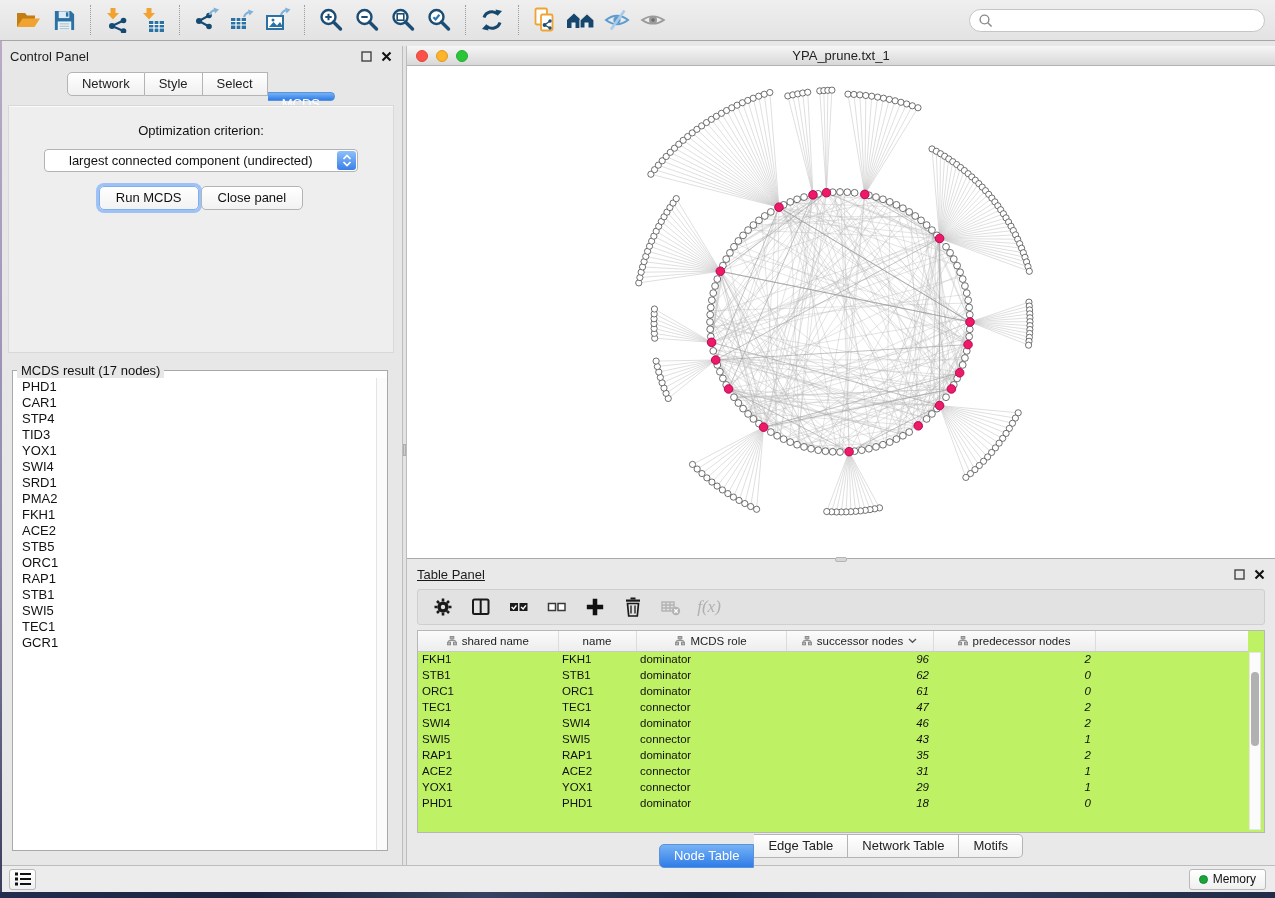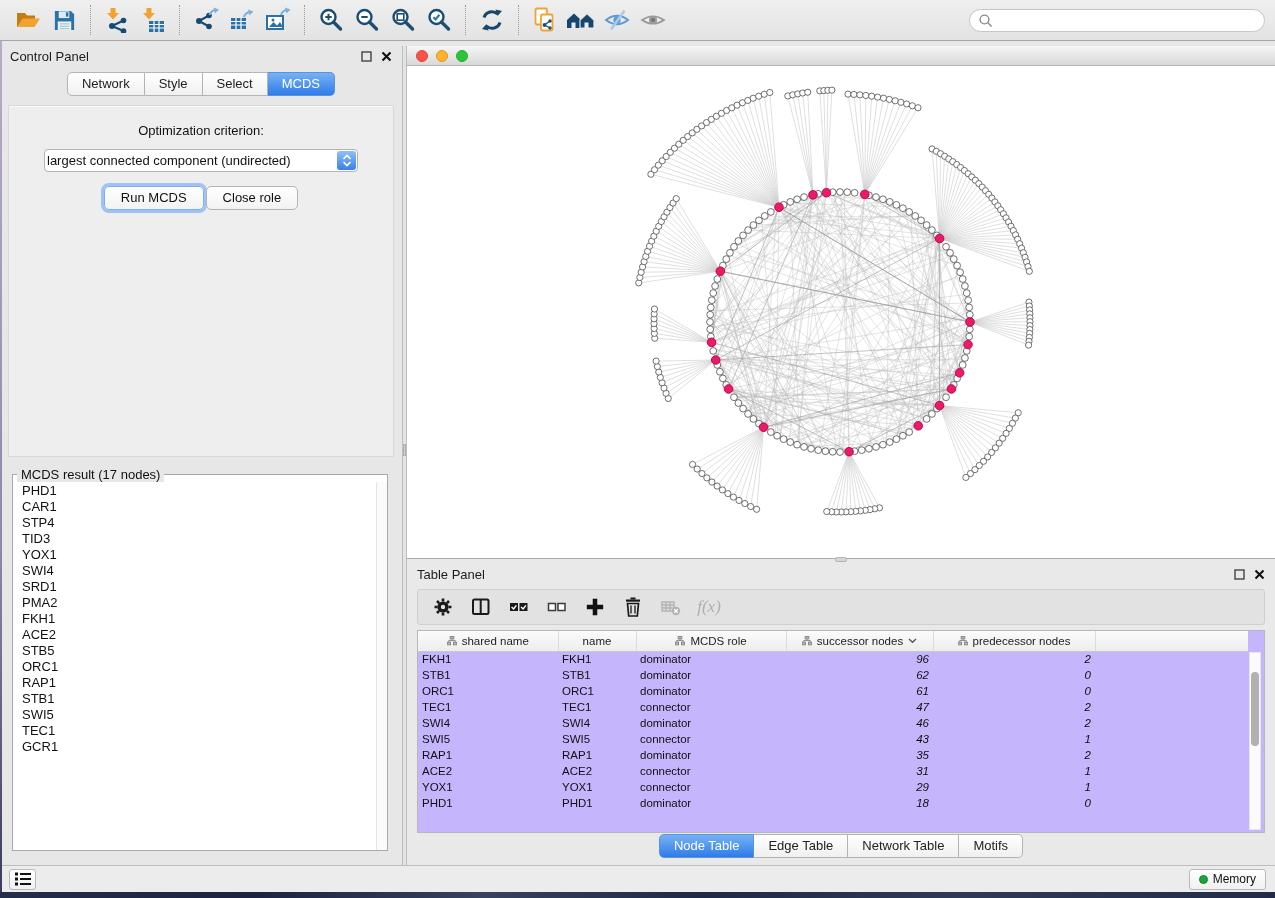--- a/index.html
+++ b/index.html
@@ -21,24 +21,24 @@
   
   .control-panel { width:402px; flex:none; display:flex; flex-direction:column; }
   .panel-head { height:20px; display:flex; align-items:center; padding:0 10px; }
   .panel-title { font-size:13px; color:#1d1d1d; }
   .panel-head .spacer { flex:1; }
   .mini-btn { margin-left:9px; display:flex; align-items:center; }
   .seg-tabs { display:flex; justify-content:center; margin-top:6px; height:24px; }
   .seg-tab { font-size:13px; padding:3px 14px 4px; background:linear-gradient(#ffffff,#f0f0f0); border:1px solid #b4b4b4; border-left:none; color:#222; cursor:default; }
   .seg-tab:first-child { border-left:1px solid #b4b4b4; border-radius:5px 0 0 5px; }
   .seg-tab:last-child { border-radius:0 5px 5px 0; }
-  .seg-tab.active { background:linear-gradient(#76b2f5,#2f7ce8); color:#fff; border-color:#5a93d8; }
-  .mcds-controls { margin:9px 8px 4px; background:#eeeeee; border:1px solid #d8d8d8; box-shadow:inset 0 1px 0 #f9f9f9; height:352px; display:flex; flex-direction:column; align-items:center; flex:none; }
+  .seg-tab.active { background:linear-gradient(#76b2f5,#2f7ce8); color:#fff; border-color:#5a93d8;margin-top:20px; }
+  .mcds-controls { margin:9px 8px 4px; background:#eeeeee; border:1px solid #d8d8d8; box-shadow:inset 0 1px 0 #f9f9f9; height:248px; display:flex; flex-direction:column; align-items:center; flex:none; }
   .opt-label { font-size:13px; margin-top:17px; color:#111; }
-  .select-box { margin-top:11px; width:314px; height:23px; background:#fff; border:1px solid #b3b3b3; border-radius:4px; position:relative; font-size:13px; line-height:21px; padding-left:2px; color:#111; }
+  .select-box { margin-top:11px; width:314px; height:23px; background:#fff; border:1px solid #b3b3b3; border-radius:4px; position:relative; font-size:13px; line-height:21px; padding-left:24px; color:#111; }
   .select-stepper { position:absolute; right:1px; top:1px; width:19px; height:19px; border-radius:3px; background:linear-gradient(#8fc0f9,#3a7fe9); display:flex; flex-direction:column; align-items:center; justify-content:center; gap:1px; }
   .btn-row { display:flex; gap:2px; margin-top:14px; }
   .push-btn { font-size:13px; font-family:inherit; padding:3px 16px 4px; background:linear-gradient(#ffffff,#f2f2f2); border:1px solid #b4b4b4; border-radius:5px; color:#111; }
   .push-btn.focused { box-shadow:0 0 0 3px rgba(115,170,250,.65); border-color:#7fb0ee; }
   fieldset.mcds-result { margin:6px 14px 14px 12px; border:1px solid #a9a9a9; background:#fff; flex:1; display:flex; flex-direction:column; min-height:0; }
   fieldset.mcds-result legend { font-size:13px; color:#111; margin-left:4px; padding:0 4px; background:#e7e7e7; }
   .mcds-list { flex:1; position:relative; padding:1px 0 0 9px; font-size:13px; line-height:16px; overflow:hidden; }
   .mcds-list .track { position:absolute; right:0; top:0; bottom:0; width:11px; background:#fbfbfb; border-left:1px solid #e4e4e4; }
   .mcds-item { height:16px; color:#111; }
 
@@ -54,25 +54,25 @@
   .light { width:12px; height:12px; border-radius:50%; }
   .light.red { background:#fb5149; border:1px solid #e0443c; }
   .light.yellow { background:#fdb32a; border:1px solid #dd9a22; }
   .light.green { background:#2bc53a; border:1px solid #24ad30; }
   .net-title { position:absolute; left:0; right:0; text-align:center; font-size:13px; color:#222; }
   .net-canvas { flex:1; background:#fff; }
   .h-grip { position:absolute; top:511px; left:50%; margin-left:-6px; width:12px; height:5px; background:#d6d6d6; border:1px solid #b5b5b5; border-radius:2px; z-index:5; }
 
   
   .table-panel { flex:1; background:#e9e9e9; display:flex; flex-direction:column; min-height:0; }
-  .tp-head { height:24px; display:flex; align-items:center; padding:6px 10px 0; }
+  .tp-head { height:24px; display:flex; align-items:center; padding:6px 10px 0;text-decoration:underline; }
   .tp-toolbar { margin:6px 10px 5px; height:36px; flex:none; background:#e2e2e2; border:1px solid #cfcfcf; border-radius:3px; display:flex; align-items:center; padding:0 6px; }
   .tp-tool { width:38px; display:flex; align-items:center; justify-content:center; }
   .fx-label { font-family:"Liberation Serif","DejaVu Serif",serif; font-style:italic; font-size:17px; color:#b0b0b0; }
-  .tbl-wrap { margin:0 10px; flex:1; background:#c4b5fd; border:1px solid #b7b7b7; position:relative; overflow:hidden; min-height:0; }
+  .tbl-wrap { margin:0 10px; flex:1; background:#bef264; border:1px solid #b7b7b7; position:relative; overflow:hidden; min-height:0; }
   table.node-table { border-collapse:collapse; table-layout:fixed; width:830px; }
   table.node-table th { height:20px; font-weight:normal; font-size:11.5px; color:#222; background:linear-gradient(#fbfbfb,#ededed); border-bottom:1px solid #c9c9c9; border-right:1px solid #dcdcdc; text-align:center; white-space:nowrap; overflow:hidden; }
   table.node-table th .th-inner { display:flex; align-items:center; justify-content:center; gap:5px; padding:0 4px; }
   table.node-table td { height:16px; font-size:11.5px; color:#111; padding:0 4px; white-space:nowrap; overflow:hidden; }
   td.txt { text-align:left; padding-left:10px; }
   td.num { text-align:right; padding-right:13px;font-style:italic; }
   .tbl-scrolltrack { position:absolute; top:21px; right:3px; bottom:2px; width:12px; background:#fbfbfb; border:1px solid #e6e6e6; }
   .tbl-scrollthumb { position:absolute; left:1px; width:8px; top:11%; height:42%; border-radius:4px; background:#b1b1b1; }
   .tp-tabs { height:32px; flex:none; display:flex; justify-content:center; align-items:center; padding-bottom:7px; }
 
@@ -268,21 +268,21 @@
             <svg width="10" height="6" viewBox="0 0 10 6">
                 <path d="M1.5 5 L5 1.5 8.5 5" stroke="#fff" stroke-width="1.7" fill="none"></path>
               </svg>
             <svg width="10" height="6" viewBox="0 0 10 6">
                 <path d="M1.5 1 L5 4.5 8.5 1" stroke="#fff" stroke-width="1.7" fill="none"></path>
               </svg>
           </span>
         </div>
         <div class="btn-row">
           <button class="push-btn focused">Run MCDS</button>
-          <button class="push-btn">Close role</button>
+          <button class="push-btn">Close panel</button>
         </div>
       </div>
       <fieldset class="mcds-result">
         <legend>MCDS result (17 nodes)</legend>
         <div class="mcds-list" id="mcds-list">
             <div class="track"></div>
             <div class="mcds-item">PHD1</div>
             <div class="mcds-item">CAR1</div>
             <div class="mcds-item">STP4</div>
             <div class="mcds-item">TID3</div>
@@ -305,20 +305,21 @@
 
     <div class="v-split">
         <div class="grip"></div>
       </div>
 
     <div class="right-col">
       <div class="h-grip"></div>
 
       <div class="net-window">
         <div class="net-titlebar">
+          <span class="net-title">YPA_prune.txt_1</span>
           <span class="lights">
             <span class="light red"></span>
             <span class="light yellow"></span>
             <span class="light green"></span>
           </span>
         </div>
         <svg class="net-canvas" id="net-canvas" viewBox="0 0 868 492" preserveAspectRatio="xMidYMid meet">
             <g stroke="#b9b9b9" stroke-width="0.7" stroke-opacity="0.55">
               <line x1="313.33436905118276" y1="205.2049532963944" x2="423.5438940336335" y2="385.65562872452875"></line>
               <line x1="313.33436905118276" y1="205.2049532963944" x2="408.6834296262791" y2="383.7055378801557"></line>

